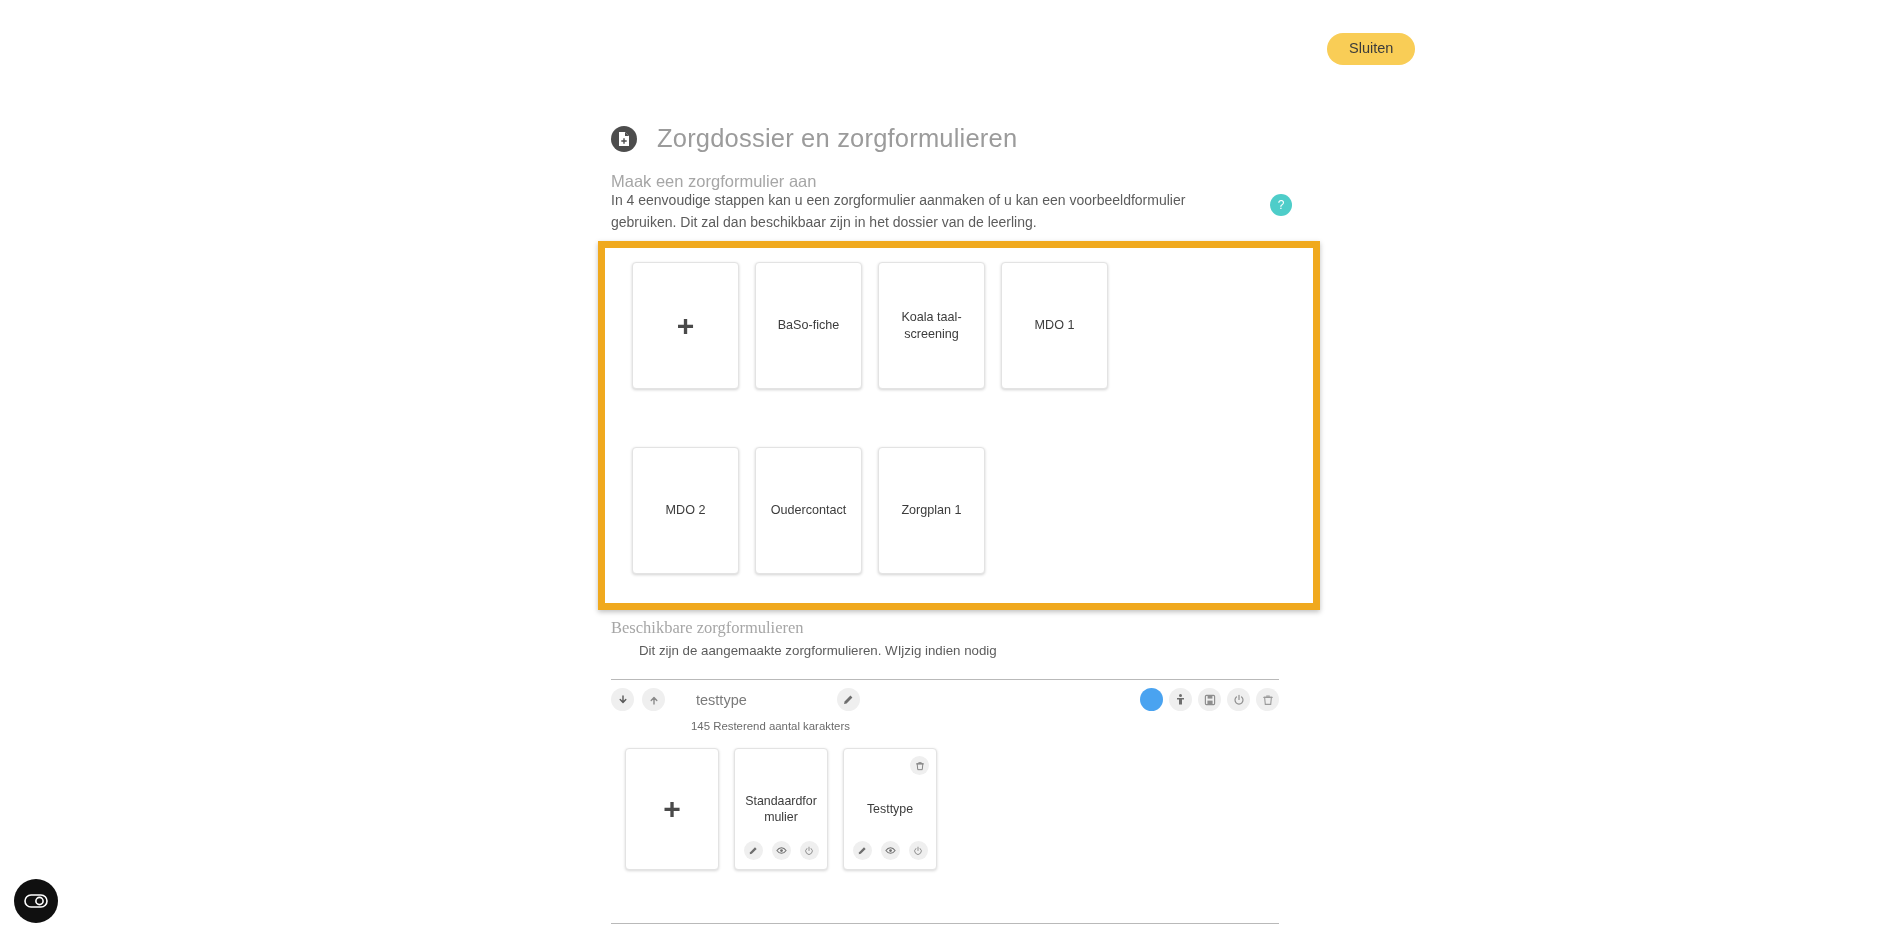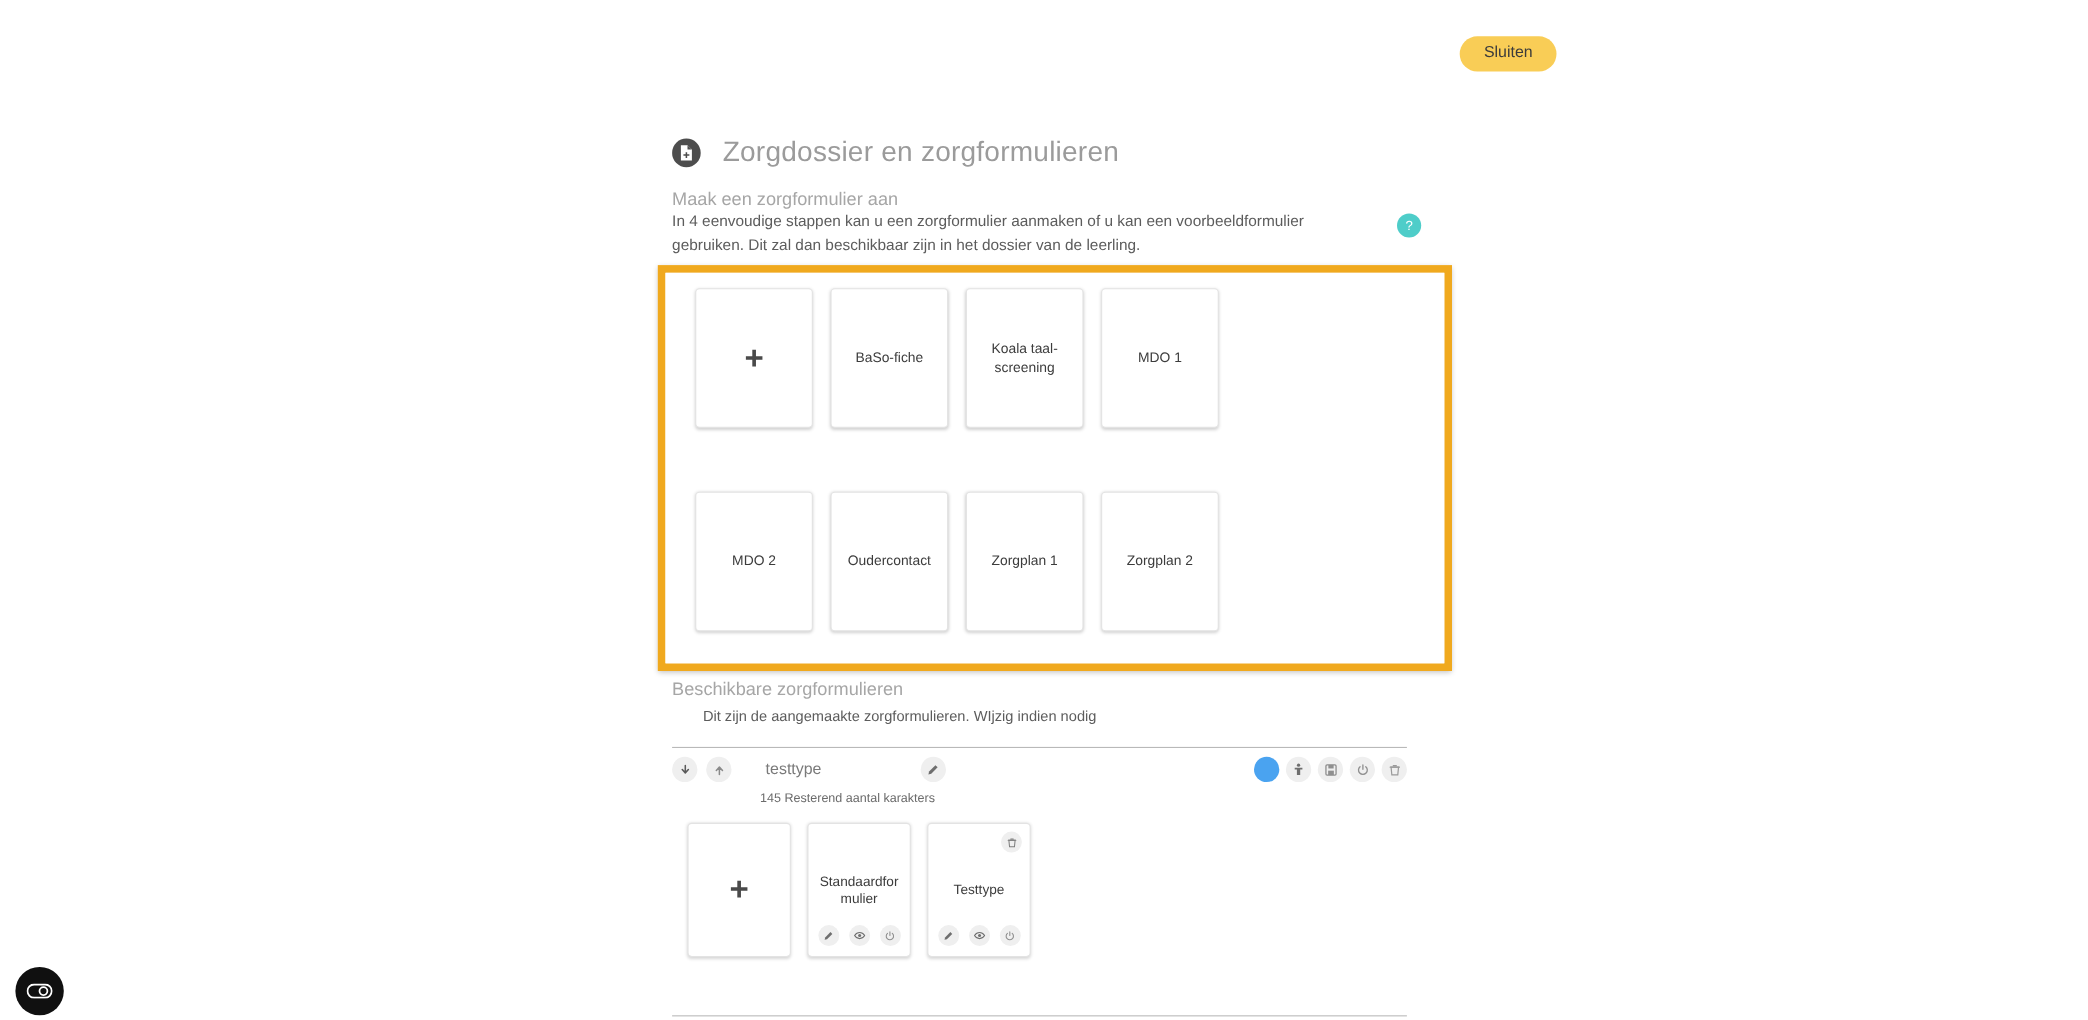--- a/index.html
+++ b/index.html
@@ -73,21 +73,21 @@
     box-shadow: 0 1px 3px rgba(0,0,0,.18);
     display: flex; align-items: center; justify-content: center;
     text-align: center; padding: 6px 9px; cursor: pointer;
   }
   .tpl-card .label { font-size: 12.6px; color: #3c3c3c; line-height: 1.35; }
   .plus-glyph { font-size: 34px; color: #4a4a4a; font-weight: 700; line-height: 1; }
 
   
   .sec-title {
     position: absolute; left: 611px; top: 618px;
-    font-size: 16.5px; color: #a6a6a6; white-space: nowrap;
+    font-size: 16.5px; color: #a6a6a6; white-space: nowrap; font-family: Liberation Serif, serif;
   }
   .sec-desc {
     position: absolute; left: 611px; top: 643px;
     font-size: 13.3px; color: #5c5c5c; white-space: nowrap; margin-left: 28px;
   }
 
   .divider {
     position: absolute; left: 611px; width: 668px; height: 1px;
     background: #b9b9b9;
   }
@@ -192,23 +192,20 @@
       <div class="tpl-row">
         <div class="tpl-card">
           <span class="label">MDO 2</span>
         </div>
         <div class="tpl-card">
           <span class="label">Oudercontact</span>
         </div>
         <div class="tpl-card">
           <span class="label">Zorgplan 1</span>
         </div>
-        <div class="tpl-card">
-          <span class="label">Zorgplan 2</span>
-        </div>
       </div>
 
     </div>
   </div>
 
   <div class="sec-title">Beschikbare zorgformulieren</div>
   <div class="sec-desc">Dit zijn de aangemaakte zorgformulieren. WIjzig indien nodig</div>
 
   <div class="divider one"></div>
 

